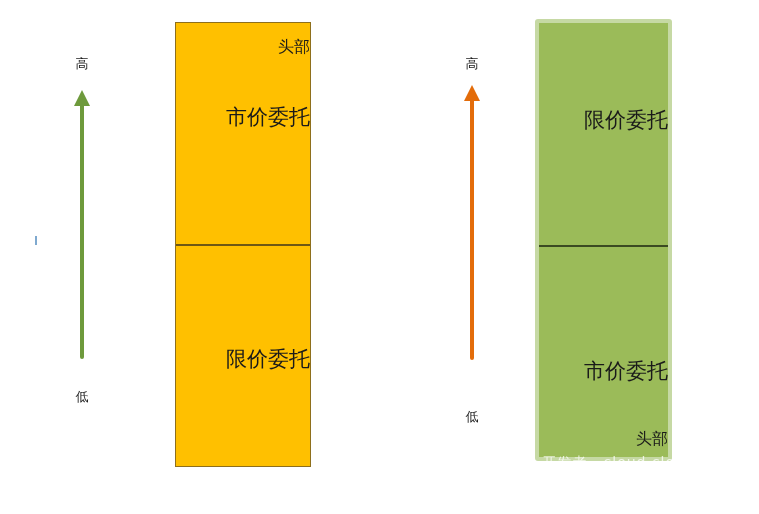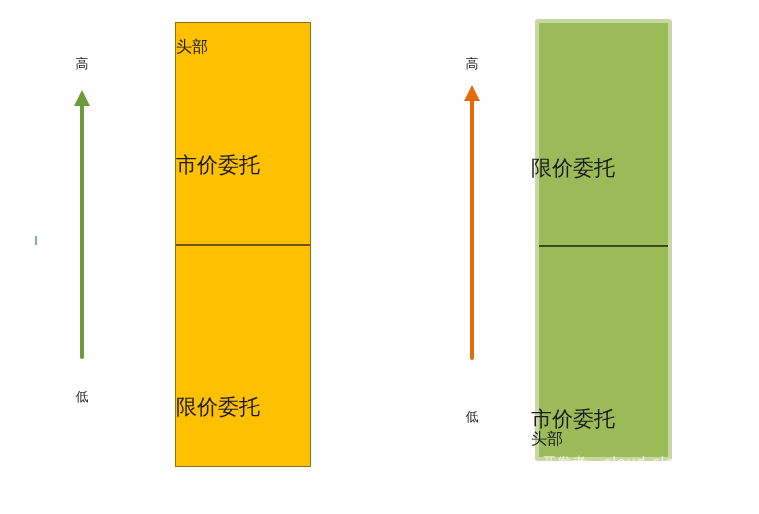--- a/index.html
+++ b/index.html
@@ -8,22 +8,22 @@
   .abs { position:absolute; }
   .label-small { font-size:13px; width:30px; text-align:center; }
   .box { position:absolute; box-sizing:border-box; }
   .yellow { left:175px; top:22px; width:136px; height:445px;
             background:#FFC000; border:1px solid #8e6f1c; }
   .green { left:535px; top:19px; width:137px; height:442px;
            background:#9BBB59; border:4px solid #C6D9A4; border-radius:3px; }
   .divider { position:absolute; left:0; right:0; height:2px; }
   .yellow .divider { top:221px; background:#6e5714; }
   .green .divider { top:222px; background:#3b4a22; left:0; right:0; }
-  .cell-text { position:absolute; left:0; right:0; text-align:left; }
-  .big { font-size:21px;margin-top:48px; }
+  .cell-text { position:absolute; left:0; right:0; text-align:right; }
+  .big { font-size:21px; }
   .med { font-size:16px; }
   .arrow-shaft { position:absolute; width:4px; border-radius:2px; }
   .arrow-head { position:absolute; width:0; height:0;
                 border-left:8px solid transparent; border-right:8px solid transparent; }
   .watermark { position:absolute; left:500px; top:454px; font-size:14px;
                color:rgba(255,255,255,0.75); letter-spacing:1px; }
   .mark { position:absolute; left:35px; top:236px; width:2px; height:9px;
           background:#7fa9cf; }
 </style>
 </head>

